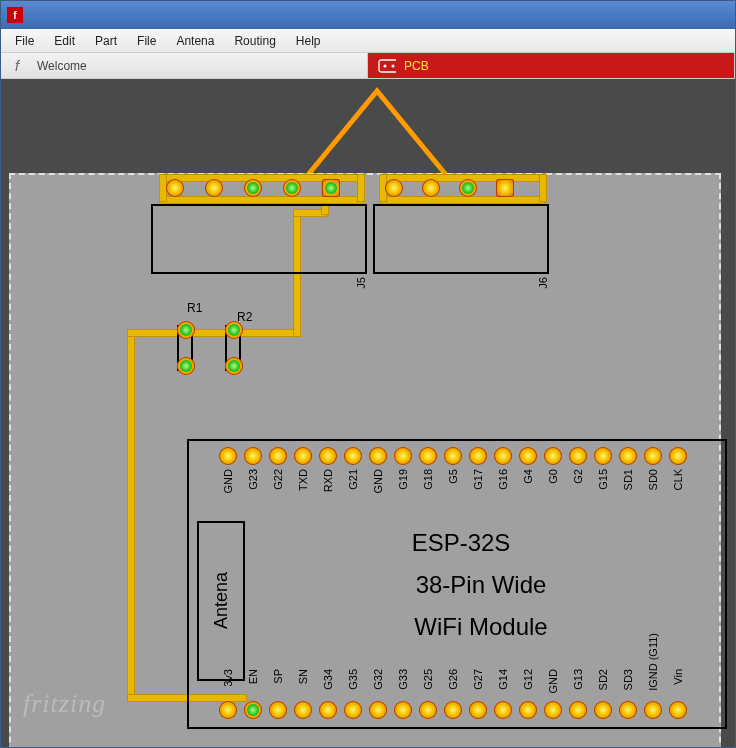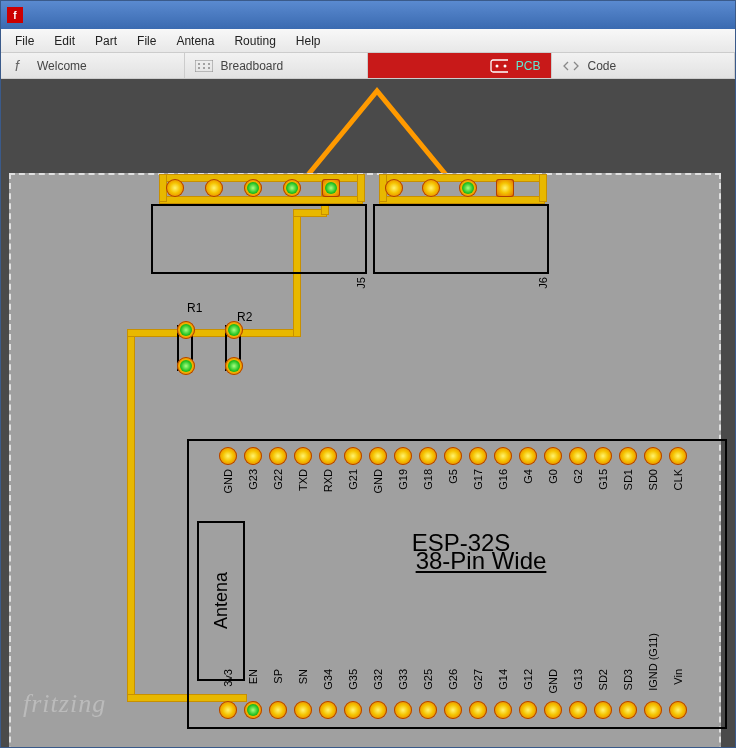--- a/index.html
+++ b/index.html
@@ -8,21 +8,21 @@
 .window { width: 736px; height: 748px; border: 1px solid #3a5a8a; background: #fff; display: flex; flex-direction: column; }
 
 .titlebar { height: 28px; background: linear-gradient(#5a8ad0, #3a6ab0); display: flex; align-items: center; padding: 0 6px; color: #fff; font-size: 12px; }
 .titlebar-icon { width: 16px; height: 16px; background: #c00; display: flex; align-items: center; justify-content: center; margin-right: 6px; color: #fff; font-weight: bold; font-size: 10px; }
 
 .menubar { height: 24px; background: linear-gradient(#f8f8f8, #e8e8e8); display: flex; align-items: center; padding: 0 4px; border-bottom: 1px solid #ccc; }
 .menu-item { padding: 0 10px; font-size: 12px; color: #222; cursor: default; }
 
 .tabbar { height: 26px; background: linear-gradient(#f2f2f2,#e2e2e2); display: flex; border-bottom: 1px solid #ccc; }
 .tab { flex: 1; display: flex; align-items: center; padding: 0 10px; font-size: 12px; color: #444; border-right: 1px solid #ccc; cursor: default; gap: 8px; }
-.tab.active { background: #c81919; color: #5eead4; justify-content: flex-end; }
+.tab.active { background: #c81919; color: #fde047; }
 .tab-icon { width: 18px; height: 12px; display: flex; align-items: center; justify-content: center; }
 
 .workspace { flex: 1; background: #4a4a4a; position: relative; overflow: hidden; }
 
 .canvas { position: absolute; inset: 0; }
 
 .watermark { position: absolute; left: 22px; bottom: 28px; font-size: 26px; color: #bbb; font-family: Georgia, serif; letter-spacing: 1px; font-style: italic; }
 
 
 .board {
@@ -83,52 +83,30 @@
   </div>
 
   <div class="tabbar">
     <div class="tab">
       <span class="tab-icon">
           <svg width="14" height="14">
             <text x="2" y="12" font-size="14" font-style="italic" fill="#666">f</text>
           </svg>
         </span>
       <span>Welcome</span>
-    </div>
-    <div class="tab">
-      <span class="tab-icon">
-          <svg width="18" height="12">
-            <rect x="0" y="0" width="18" height="12" fill="none" stroke="#888"></rect>
-            <circle cx="4" cy="4" r="1" fill="#888"></circle>
-            <circle cx="9" cy="4" r="1" fill="#888"></circle>
-            <circle cx="14" cy="4" r="1" fill="#888"></circle>
-            <circle cx="4" cy="8" r="1" fill="#888"></circle>
-            <circle cx="9" cy="8" r="1" fill="#888"></circle>
-            <circle cx="14" cy="8" r="1" fill="#888"></circle>
-          </svg>
-        </span>
-      <span>Breadboard</span>
     </div>
     <div class="tab active">
       <span class="tab-icon">
           <svg width="22" height="14">
             <rect x="1" y="1" width="20" height="12" rx="2" fill="none" stroke="#fff" stroke-width="1.3"></rect>
             <circle cx="7" cy="7" r="1.5" fill="#fff"></circle>
             <circle cx="15" cy="7" r="1.5" fill="#fff"></circle>
           </svg>
         </span>
       <span>PCB</span>
-    </div>
-    <div class="tab">
-      <span class="tab-icon">
-          <svg width="18" height="12">
-            <path d="M6 2 L2 6 L6 10 M12 2 L16 6 L12 10" stroke="#888" fill="none" stroke-width="1.3"></path>
-          </svg>
-        </span>
-      <span>Code</span>
     </div>
   </div>
 
   <div class="workspace">
     <div class="canvas">
 
       <svg class="svg-overlay" width="736" height="748">
 
         <path d="M 297 108 L 376 12 L 455 108" stroke="#ff9a00" stroke-width="5" fill="none"></path>
 
@@ -271,18 +249,19 @@
           <span class="pinlabel" style="left: 646px; top: 554px;">IGND (G11)</span>
           <div class="pad" style="left: 668px; top: 622px;"></div>
           <span class="pinlabel" style="left: 671px; top: 590px;">Vin</span>
         </div>
 
       <div class="antena" style="left:196px; top:442px;">
         <span class="vtext" style="font-size:18px;">Antena</span>
       </div>
 
       <div class="modtext" style="left:310px; top:450px;">ESP-32S</div>
-      <div class="modtext" style="left:330px; top:468px;text-decoration:underline;">38-Pin Wide</div>
+      <div class="modtext" style="left:330px; top:492px;">38-Pin Wide</div>
+      <div class="modtext" style="left:330px; top:534px;">WiFi Module</div>
 
       <div class="watermark">fritzing</div>
     </div>
   </div>
 </div>
 
 </body></html>

